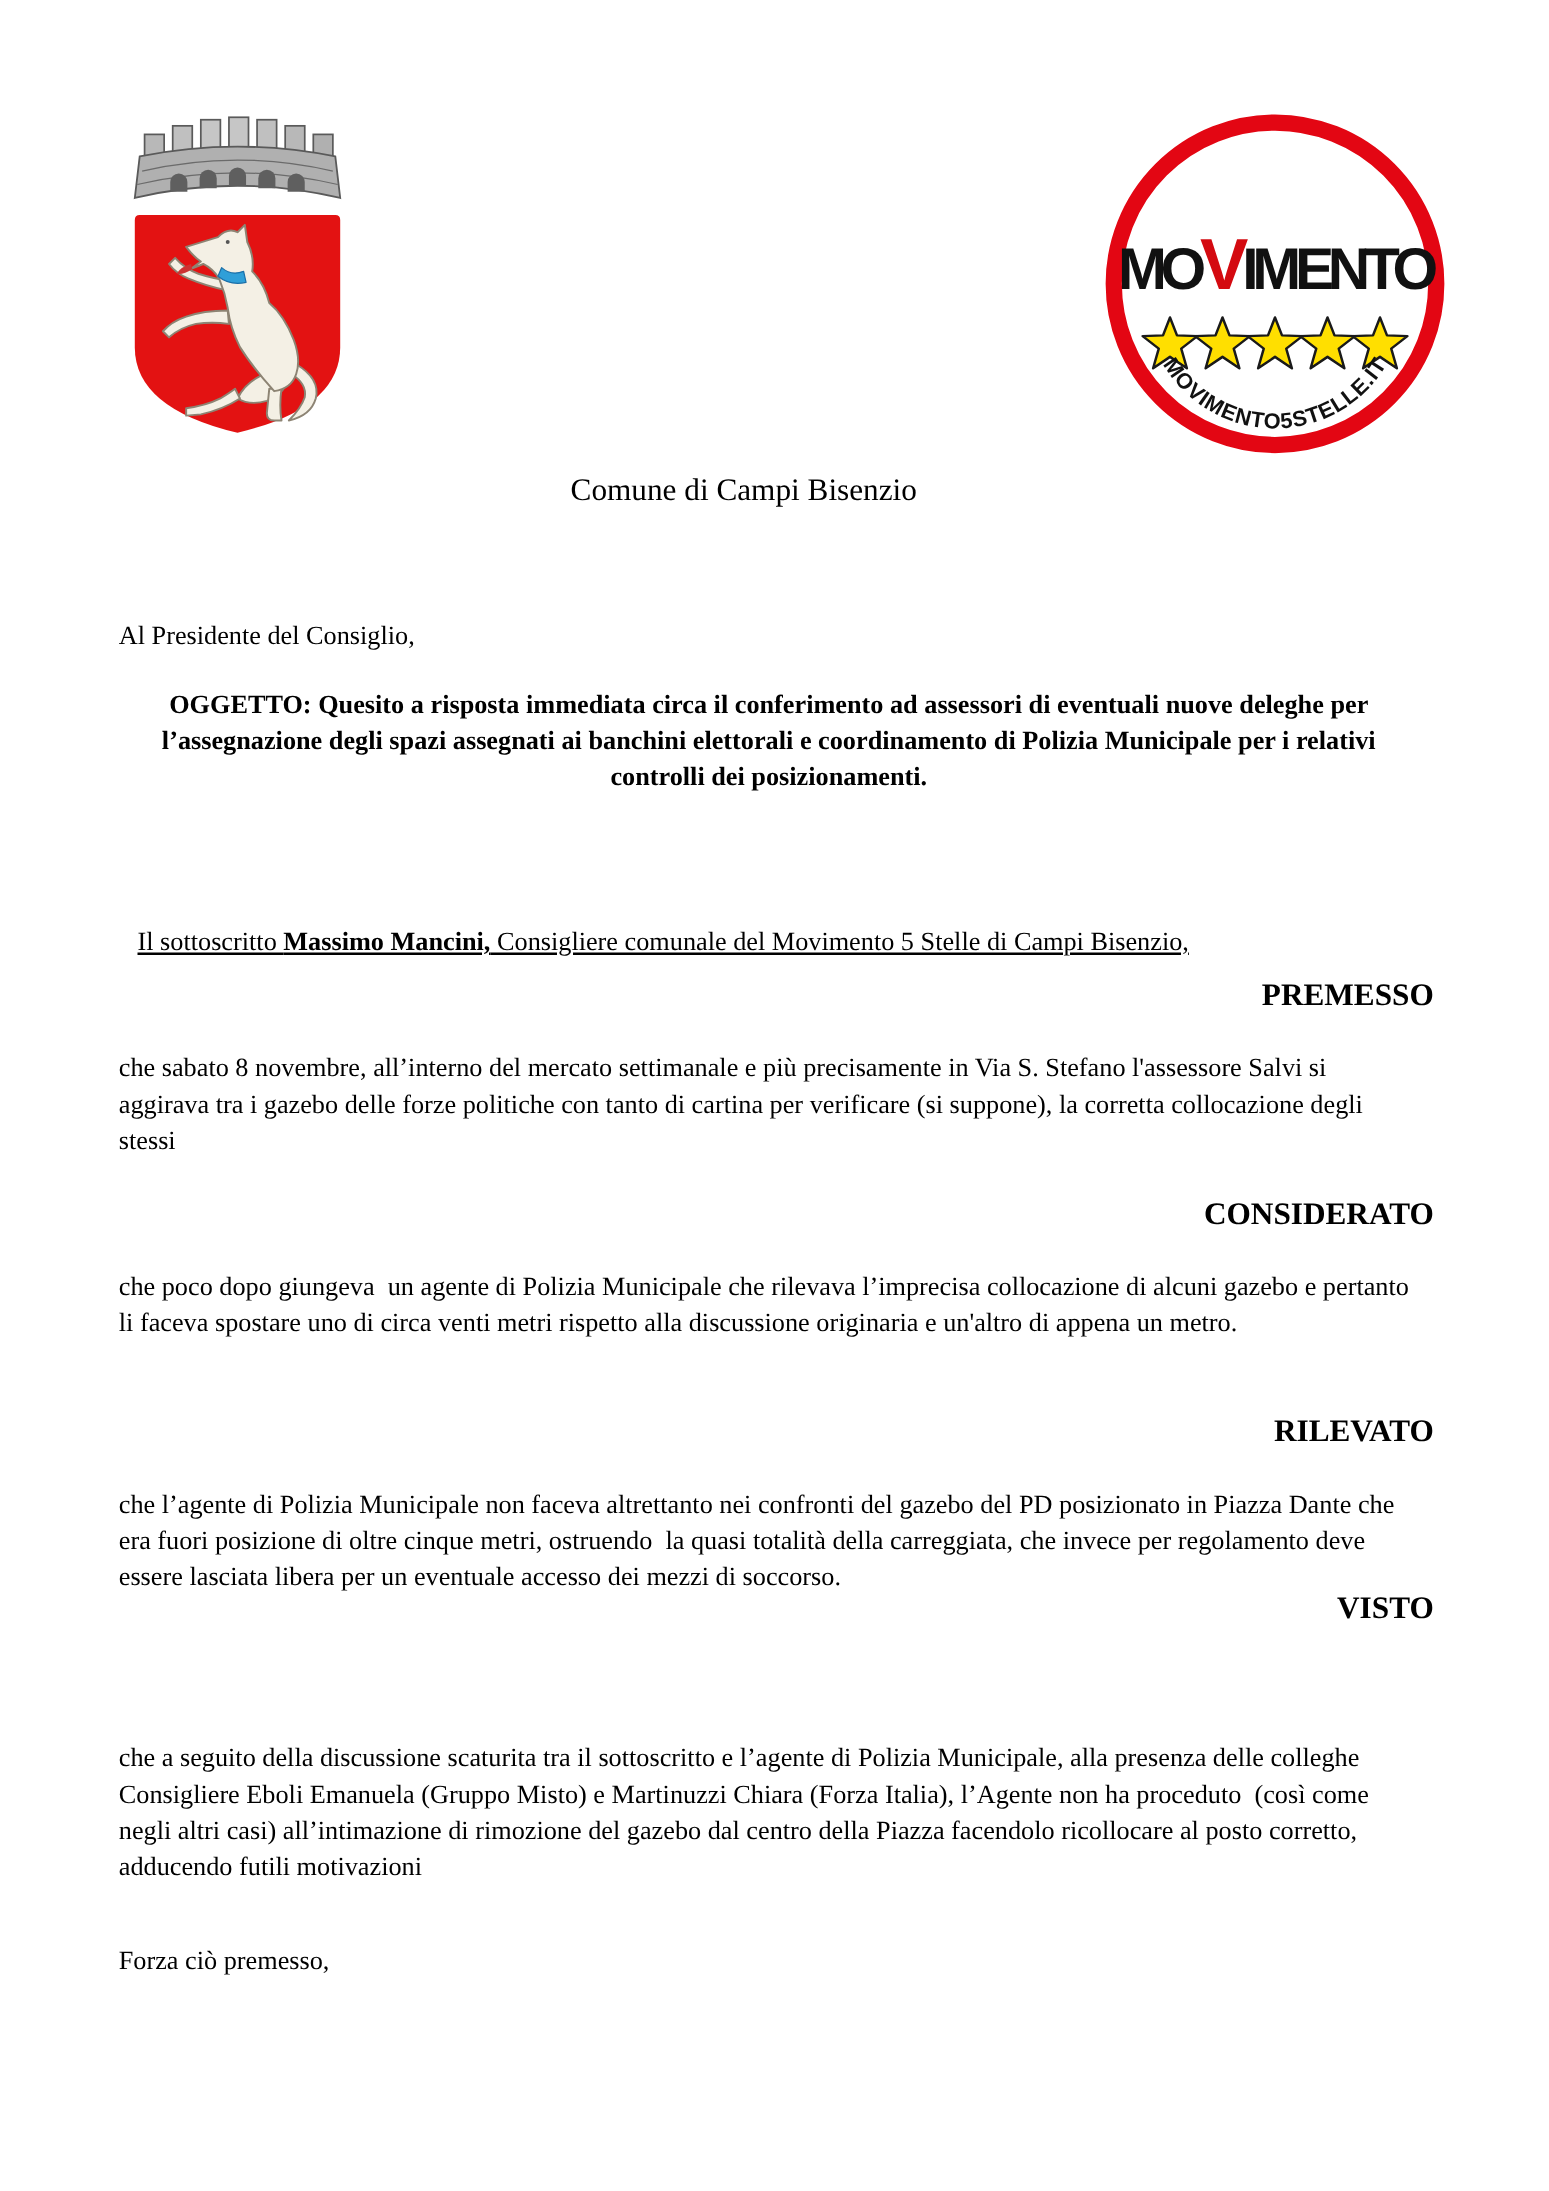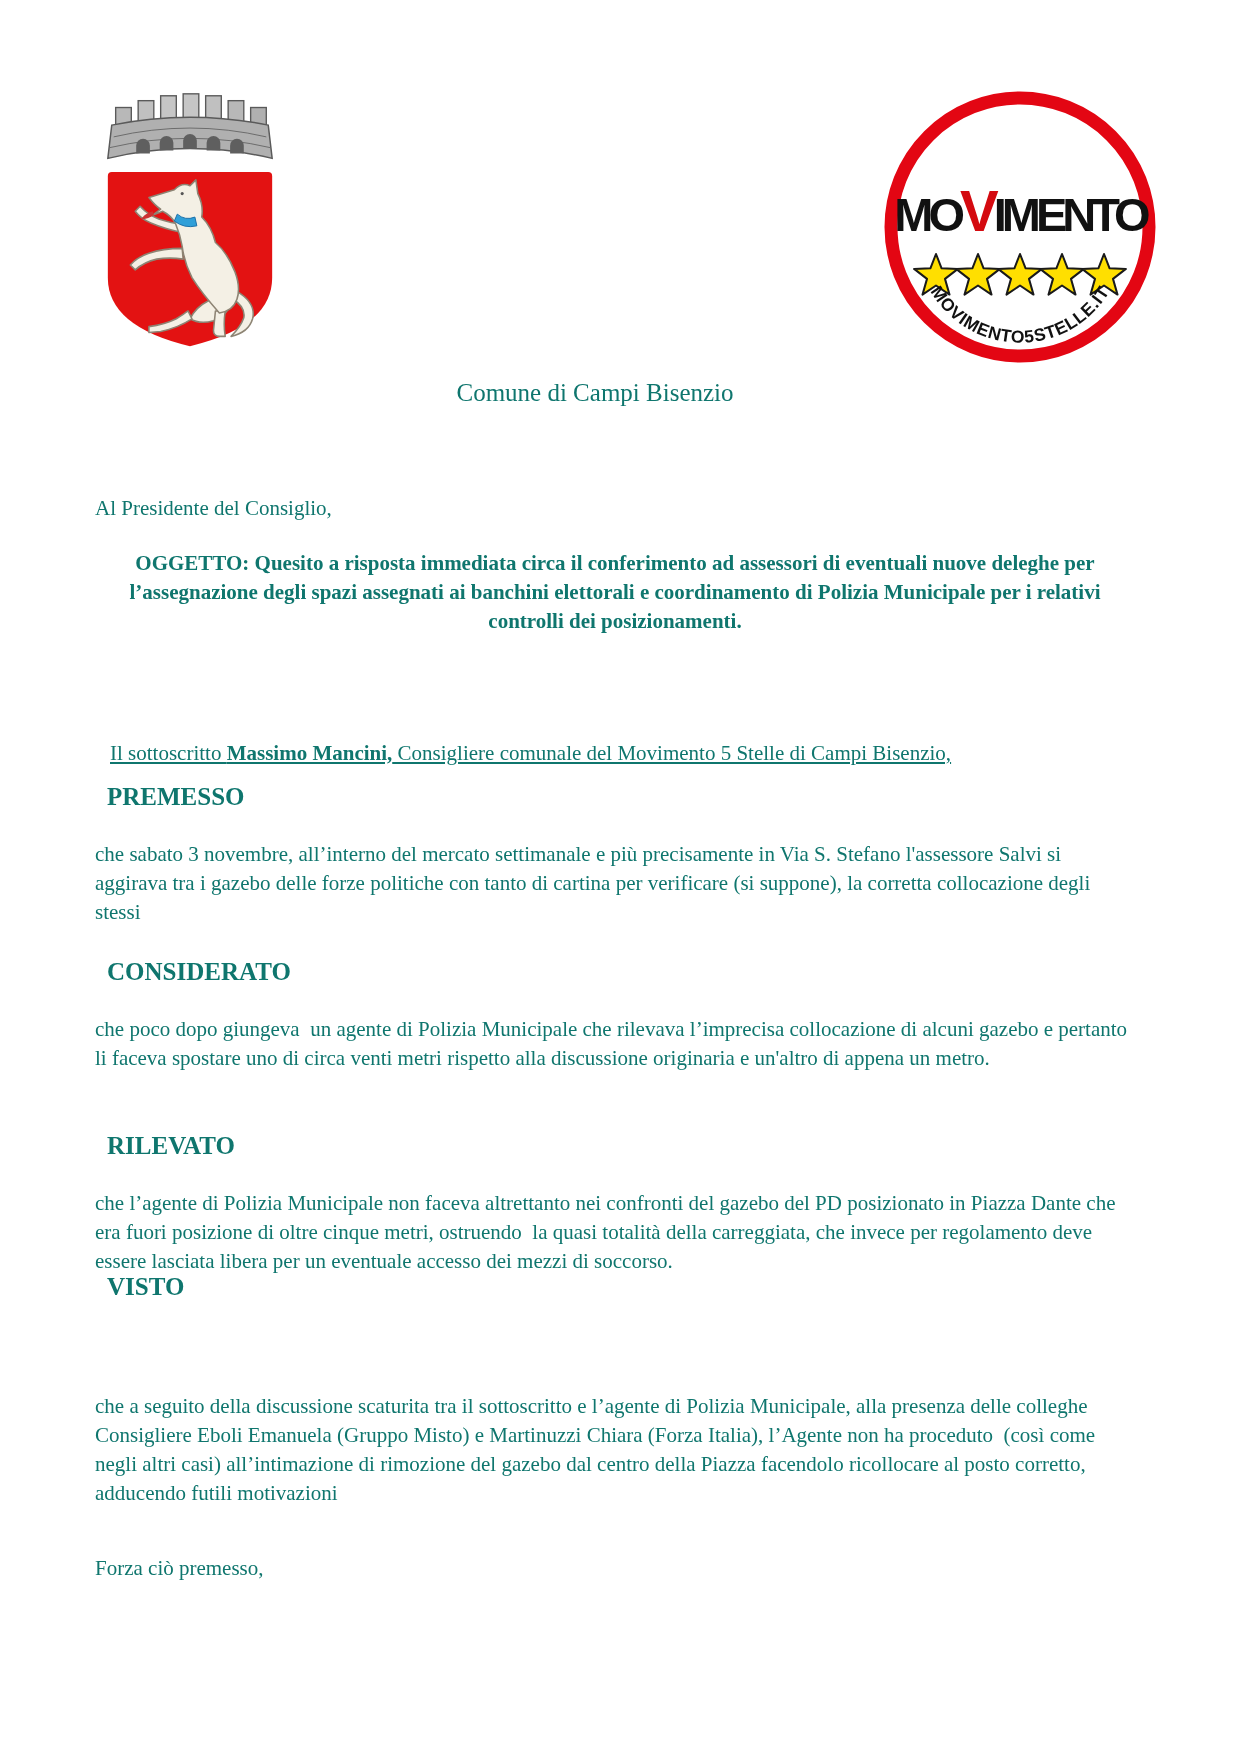--- a/index.html
+++ b/index.html
@@ -1,38 +1,38 @@
 <!DOCTYPE html>
 <html><head>
 <meta charset="utf-8">
 <style>
   html,body{margin:0;padding:0;background:#ffffff;}
   .page{
     position:relative;
     width:1239px;height:1753px;
     background:#ffffff;
     font-family:"Liberation Serif","DejaVu Serif",serif;
-    color:#0f766e;
+    color:#000000;
     overflow:hidden;
   }
   .abs{position:absolute;}
   .header-text{
     left:55px;top:378px;width:1080px;
     text-align:center;font-size:25px;line-height:29px;
   }
   .body-text{
     left:95px;width:1040px;
     font-size:21px;line-height:29px;
     white-space:pre-wrap;
     text-align:left;
   }
   .bold{font-weight:bold;}
   .heading{
     left:107px;width:1040px;
-    text-align:left;font-weight:bold;
+    text-align:right;font-weight:bold;
     font-size:25px;line-height:29px;
   }
   svg text{font-family:"Liberation Sans","DejaVu Sans",sans-serif;}
 </style>
 </head>
 <body>
 
 <div class="page">
 
   <svg class="abs" style="left:92px;top:86px;" width="196" height="268" viewBox="0 0 200 274">
@@ -92,21 +92,21 @@
     <div>Comune di Campi Bisenzio</div>
   </div>
 
   <div class="abs body-text" style="top:494px;">Al Presidente del Consiglio,</div>
 
   <p class="abs body-text bold" style="top:549px;margin:0;text-align:center;"><span>OGGETTO:</span> <span>Quesito a risposta immediata circa il conferimento ad assessori di eventuali nuove deleghe per l’assegnazione degli spazi assegnati ai banchini elettorali e coordinamento di Polizia Municipale per i relativi controlli dei posizionamenti.</span></p>
 
   <p class="abs body-text" style="top:724px;margin:15px;text-decoration:underline;"><span>Il sottoscritto </span><span class="bold">Massimo Mancini,</span><span> Consigliere comunale del Movimento 5 Stelle di Campi Bisenzio,</span></p>
 
   <div class="abs heading" style="top:782px;">PREMESSO</div>
-  <p class="abs body-text" style="top:840px;margin:0;">che sabato 3 novembre, all’interno del mercato settimanale e più precisamente in Via S. Stefano l'assessore Salvi si aggirava tra i gazebo delle forze politiche con tanto di cartina per verificare (si suppone), la corretta collocazione degli stessi</p>
+  <p class="abs body-text" style="top:840px;margin:0;">che sabato 8 novembre, all’interno del mercato settimanale e più precisamente in Via S. Stefano l'assessore Salvi si aggirava tra i gazebo delle forze politiche con tanto di cartina per verificare (si suppone), la corretta collocazione degli stessi</p>
 
   <div class="abs heading" style="top:957px;">CONSIDERATO</div>
   <p class="abs body-text" style="top:1015px;margin:0;">che poco dopo giungeva  un agente di Polizia Municipale che rilevava l’imprecisa collocazione di alcuni gazebo e pertanto li faceva spostare uno di circa venti metri rispetto alla discussione originaria e un'altro di appena un metro.</p>
 
   <div class="abs heading" style="top:1131px;">RILEVATO</div>
   <p class="abs body-text" style="top:1189px;margin:0;">che l’agente di Polizia Municipale non faceva altrettanto nei confronti del gazebo del PD posizionato in Piazza Dante che era fuori posizione di oltre cinque metri, ostruendo  la quasi totalità della carreggiata, che invece per regolamento deve essere lasciata libera per un eventuale accesso dei mezzi di soccorso.</p>
 
   <div class="abs heading" style="top:1272px;">VISTO</div>
   <p class="abs body-text" style="top:1392px;margin:0;">che a seguito della discussione scaturita tra il sottoscritto e l’agente di Polizia Municipale, alla presenza delle colleghe Consigliere Eboli Emanuela (Gruppo Misto) e Martinuzzi Chiara (Forza Italia), l’Agente non ha proceduto  (così come negli altri casi) all’intimazione di rimozione del gazebo dal centro della Piazza facendolo ricollocare al posto corretto, adducendo futili motivazioni</p>
 

